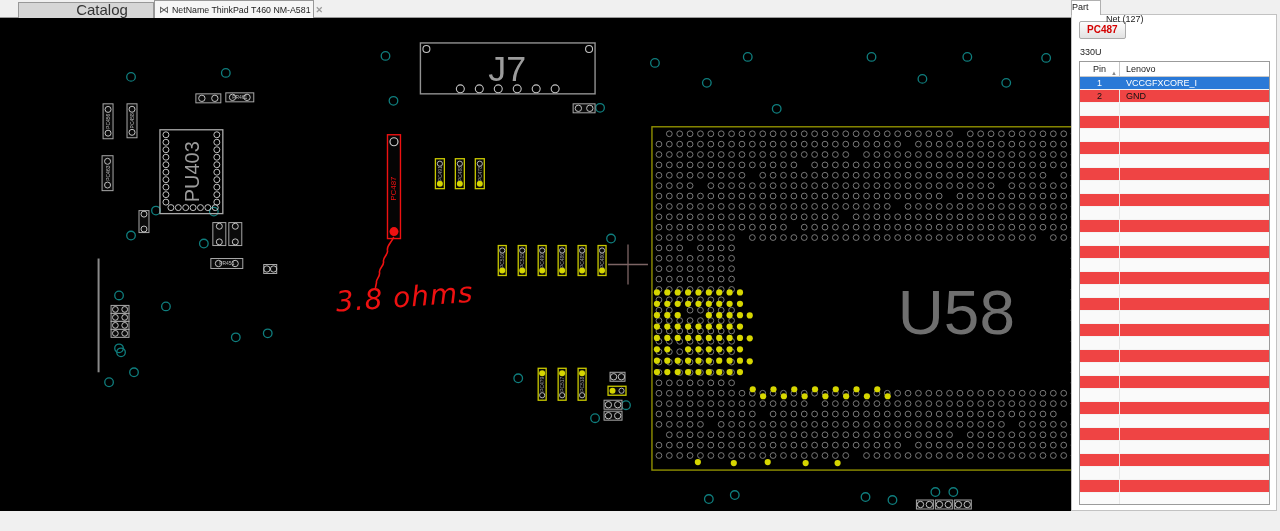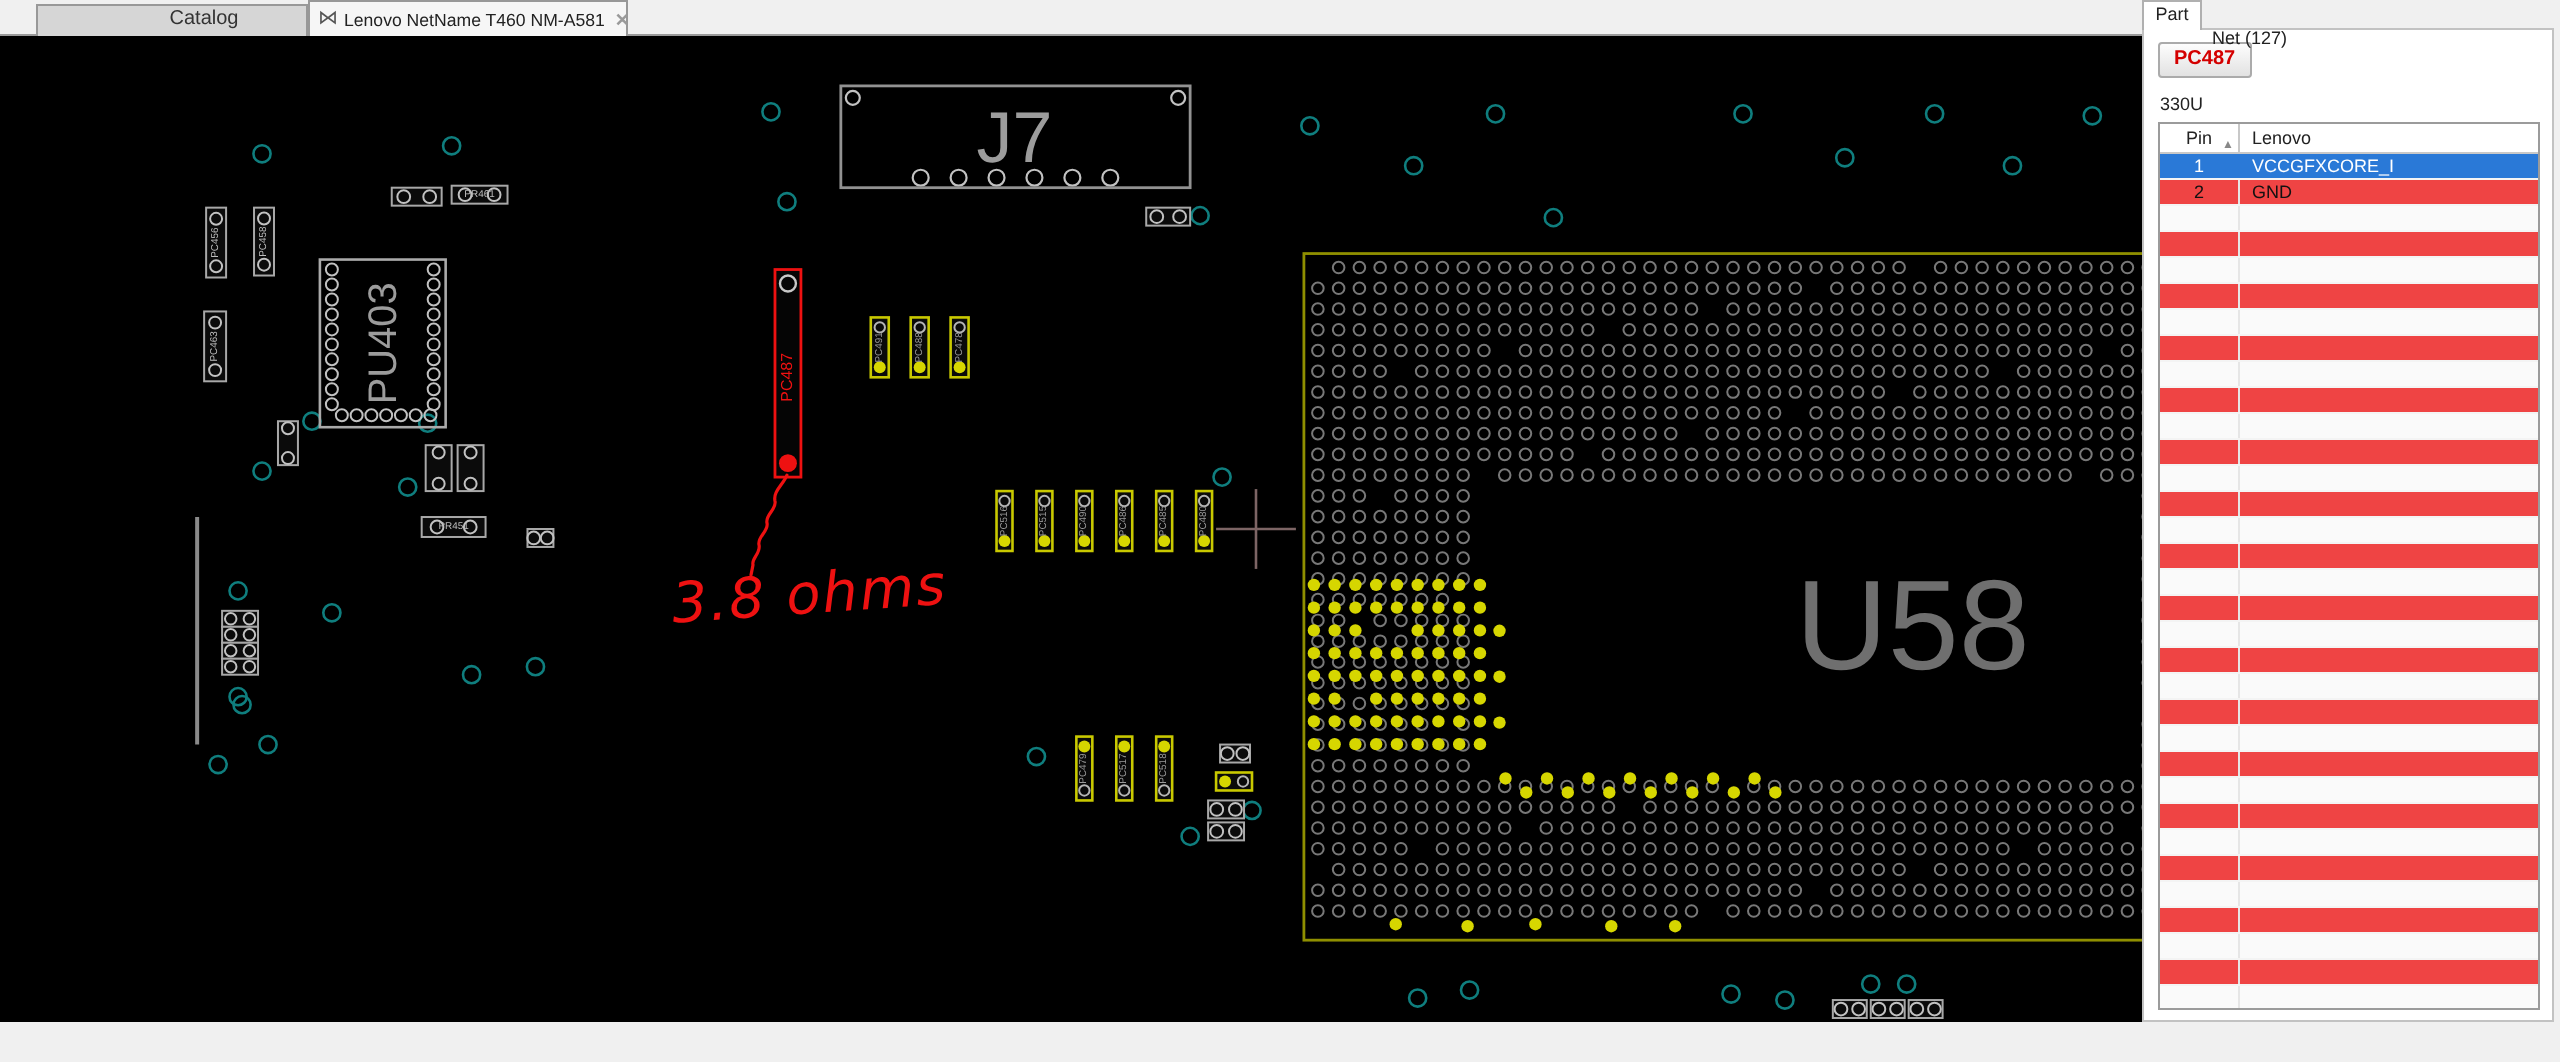--- a/index.html
+++ b/index.html
@@ -2,37 +2,37 @@
 <html><head>
 <meta charset="utf-8">
 <style>
   * { margin:0; padding:0; box-sizing:border-box; }
   html,body { width:1280px; height:531px; overflow:hidden; background:#f0f0f0;
               font-family:"Liberation Sans", sans-serif; }
   .abs { position:absolute; }
 
   
   #tab-catalog { left:18px; top:2px; width:136px; height:16px; background:#d6d6d6;
-    border:1px solid #989898; border-bottom:none; font-size:10px; color:#333;
+    border:1px solid #989898; border-bottom:none; font-size:15px; color:#333;
     text-align:center; line-height:14px; z-index:5;padding-left:32px; }
   #tab-board { left:154px; top:0px; width:160px; height:18px; background:#f6f6f6;
     border:1px solid #989898; border-bottom:none; display:flex; align-items:center;
     gap:3px; padding:0 4px; font-size:8.8px; color:#222; z-index:6; white-space:nowrap; }
   #tab-board .bicon { color:#555; font-size:10px; line-height:10px; }
   #tab-board .xicon { color:#9a9a9a; font-weight:bold; font-size:9px; margin-left:2px; }
 
   
   #canvas { left:0; top:17px; width:1256px; height:494px; background:#000;
     border-top:1px solid #9a9a9a; z-index:1;text-decoration:underline; }
   #bsvg { position:absolute; left:0; top:0; width:100%; height:100%; }
 
   
   #ptab-part { left:1071px; top:0px; width:30px; height:15px; background:#fff;
     border:1px solid #b0b0b0; border-bottom:none; font-size:9px; color:#222;
-    text-align:center; line-height:13px; z-index:6; }
+    line-height:13px; z-index:6; }
   #ptab-net { left:1106px; top:3px; width:50px; height:12px; font-size:9px;
     color:#222; z-index:6;margin-top:11px; }
   #panel-body { left:1071px; top:14px; width:206px; height:497px; background:#fff;
     border:1px solid #c2c2c2; z-index:5; }
   #part-btn { left:7px; top:6px; padding:2px 7px 3px; font-size:10px; font-weight:bold;
     color:#d40000; background:linear-gradient(#fdfdfd,#e2e2e2); border:1px solid #ababab;
     border-radius:2px; }
   #part-val { left:8px; top:32px; font-size:9px; color:#222;text-align:center; }
   #net-table { left:7px; top:46px; width:191px; height:444px; border:1px solid #9b9b9b;
     background:#ef4444; overflow:hidden; }
@@ -50,21 +50,21 @@
   .trow .c-net { flex:1; line-height:13px; padding-left:6px; }
   .trow.sel { background:#2a79d7; color:#fff; }
   .trow.sel .c-pin { border-right-color:#2a79d7; }
 </style>
 </head>
 <body>
 
 <div class="abs" id="tab-catalog">Catalog</div>
 <div class="abs" id="tab-board">
   <span class="bicon">⋈</span>
-  <span>Lenovo NetName T460 NM-A581</span>
+  <span>NetName ThinkPad T460 NM-A581</span>
   <span class="xicon">✕</span>
 </div>
 
 <div class="abs" id="canvas">
   <svg id="bsvg" viewBox="0 17 1066 494" xmlns="http://www.w3.org/2000/svg">
     <g id="gen">
         <g>
           <circle cx="35" cy="76" r="4.3" fill="none" stroke="#0f7e7e" stroke-width="1.3"></circle>
           <circle cx="130" cy="72" r="4.3" fill="none" stroke="#0f7e7e" stroke-width="1.3"></circle>
           <circle cx="290" cy="55" r="4.3" fill="none" stroke="#0f7e7e" stroke-width="1.3"></circle>

